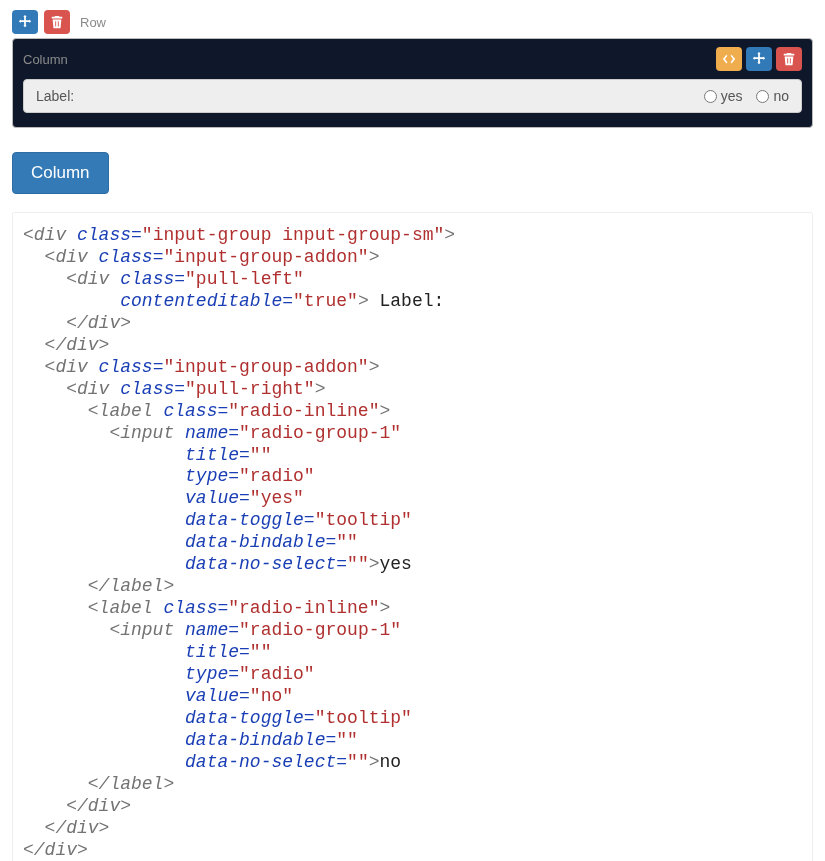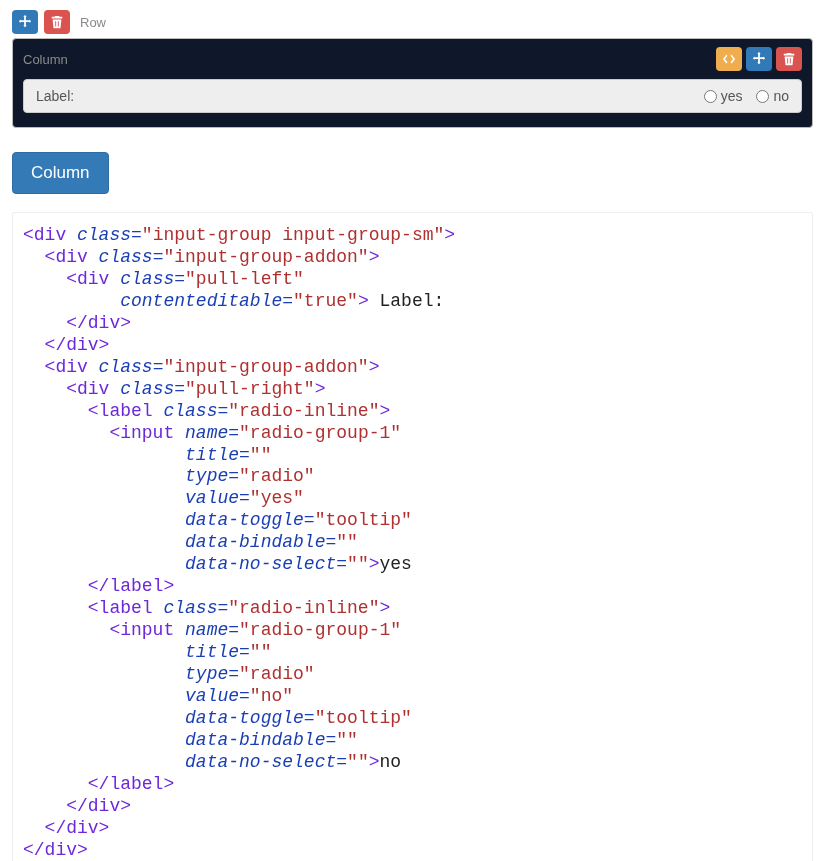--- a/index.html
+++ b/index.html
@@ -102,21 +102,21 @@
     border-radius: 2px;
   }
   pre.code {
     margin: 0;
     font-family: Menlo, Consolas, "Courier New", monospace;
     font-size: 18px;
     line-height: 1.22;
     white-space: pre;
     color: #333;
   }
-  .tag  { color: #6d28d9; }   
+  .tag  { color: #737373; font-style: italic; }   
   .attr { color: #1a3fb5; font-style: italic; }   
   .str  { color: #b03030; }   
   .txt  { color: #222; }      
 </style>
 </head>
 <body>
 
 
 
 

